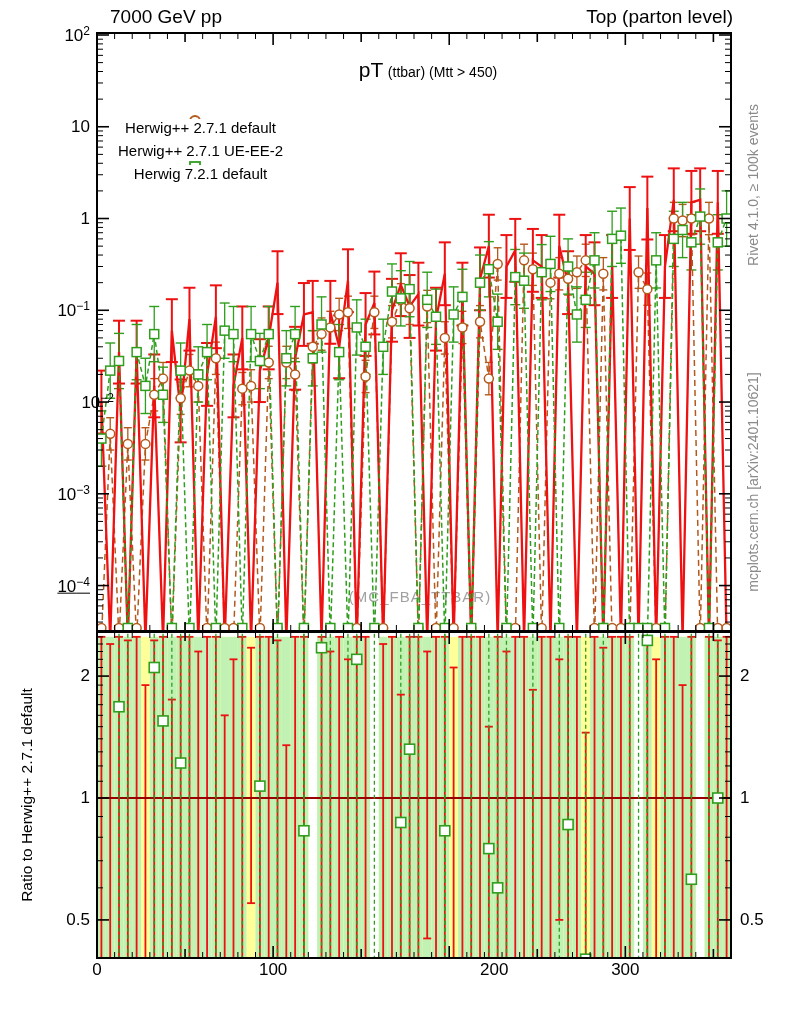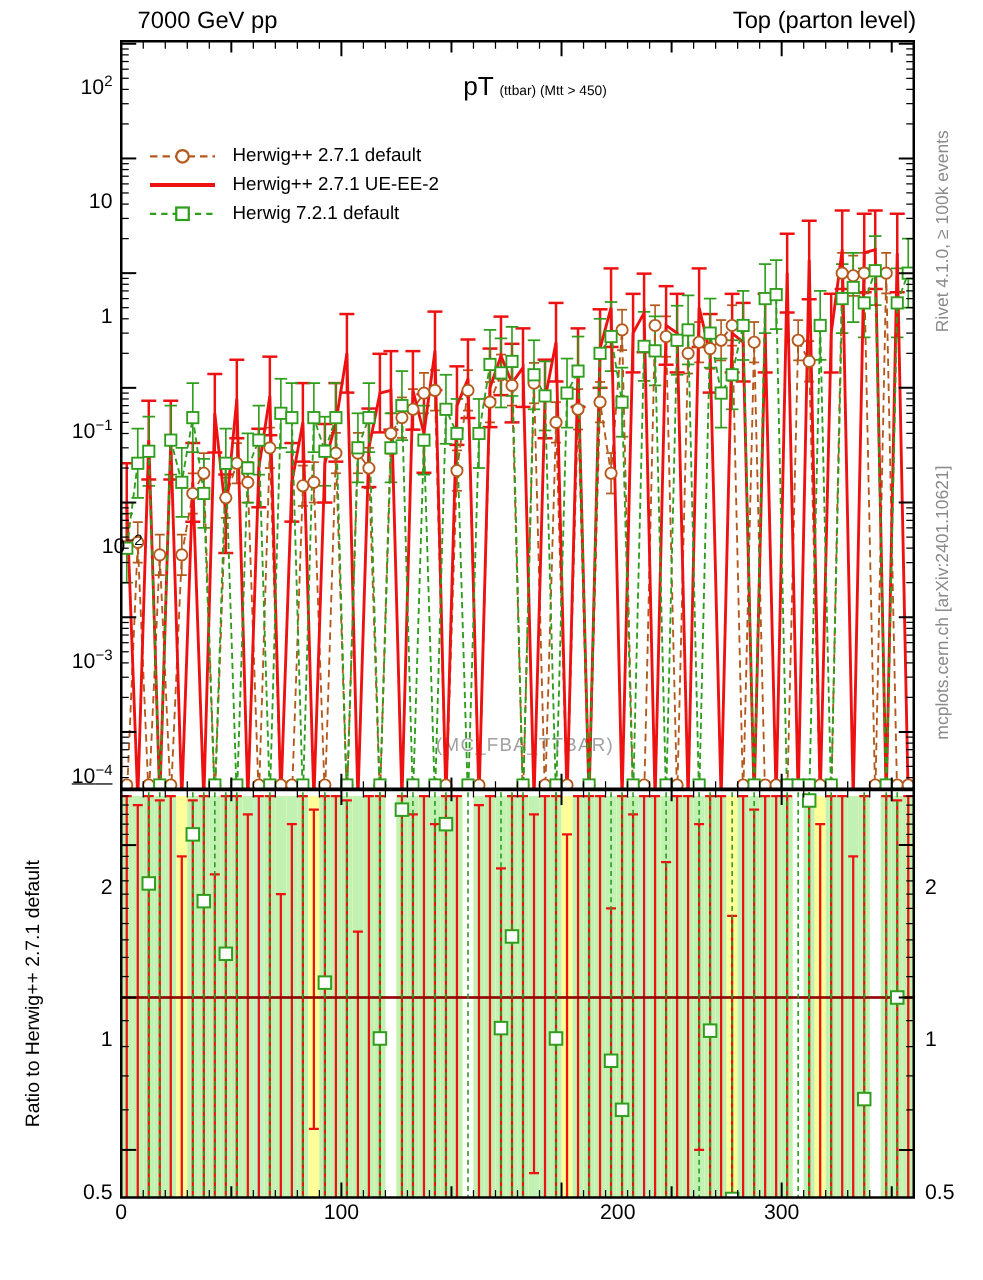--- a/index.html
+++ b/index.html
@@ -4,34 +4,34 @@
 <style>
   html,body{margin:0;padding:0;background:#fff;}
   .fig{position:relative;width:786px;height:1024px;background:#fff;overflow:hidden;
        font-family:"Liberation Sans","DejaVu Sans",sans-serif;color:#000;}
   .abs{position:absolute;white-space:nowrap;}
   .hdr{font-size:19px;top:6px;z-index:5;}
   .hdr-l{left:110px;}
   .hdr-r{right:53px;text-align:right;}
   .title{top:58px;left:428px;transform:translateX(-50%);z-index:5;}
   .t-big{font-size:21px;margin-top:20px;}
-  .t-small{font-size:11px;}
+  .t-small{font-size:14px;}
   .legend{top:113px;left:118px;z-index:5;}
-  .lrow{display:flex;align-items:center;height:23px;}
+  .lrow{display:flex;align-items:center;height:23px;flex-direction:column;}
   .lrow svg{margin-right:12px;}
   .lrow span{font-size:15px;}
   .watermark{top:588px;left:420px;transform:translateX(-50%);font-size:15px;
              color:rgba(145,145,145,0.85);z-index:1;letter-spacing:1px;}
   .ratio-ylabel{top:795px;left:27px;transform:translate(-50%,-50%) rotate(-90deg);
                 font-size:15.5px;z-index:5;}
   .vnote{font-size:14px;color:#8a8a8a;z-index:5;}
   .note-rivet{top:185px;left:753px;transform:translate(-50%,-50%) rotate(-90deg);}
   .note-mcplots{top:482px;left:753px;transform:translate(-50%,-50%) rotate(-90deg);}
   #plot{position:absolute;left:0;top:0;z-index:2;}
-  .ytick{position:absolute;font-size:17px;transform:translateY(-50%);z-index:5;margin-top:34px;}
+  .ytick{position:absolute;font-size:17px;transform:translateY(-50%);z-index:5;}
   .ytick.right{text-align:left;}
   .ytick sup{font-size:12px;}
   .xtick{position:absolute;font-size:17px;transform:translateX(-50%);top:960px;z-index:5;}
 </style>
 </head>
 <body>
 
 <div class="fig">
 
   <div class="abs hdr hdr-l">7000 GeV pp</div>

